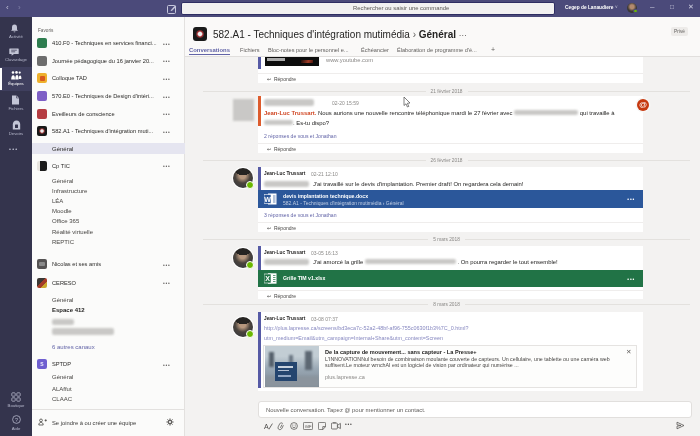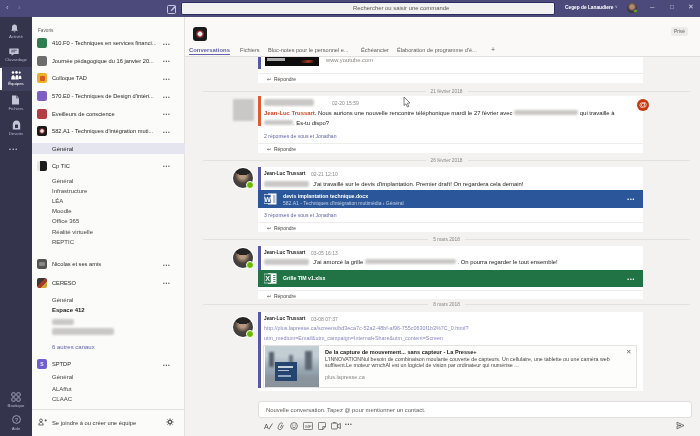--- a/index.html
+++ b/index.html
@@ -186,20 +186,21 @@
         <path d="M5 2 A3 3 0 1 1 4.99 2 Z M5 3.6 A1.4 1.4 0 1 0 5 6.4 A1.4 1.4 0 1 0 5 3.6 Z" fill="#605e5c" fill-rule="evenodd"></path>
         <path d="M5 0.4 V2.2 M5 7.8 V9.6 M0.4 5 H2.2 M7.8 5 H9.6 M1.7 1.7 L3 3 M7 7 L8.3 8.3 M8.3 1.7 L7 3 M3 7 L1.7 8.3" stroke="#605e5c" stroke-width="1.1"></path>
       </svg>
 </div>
 
 <div class="ab" id="main">
 
   <div class="ab" id="chead">
     <div class="ab" style="left:8px;top:10px;width:14px;height:14px;border-radius:3px;background:#1a1a1a"></div>
     <div class="ab" style="left:11px;top:13px;width:8px;height:8px;border-radius:50%;background:radial-gradient(circle,#efeeee 0 30%,#a02d30 52%,#2b2828 80%)"></div>
+    <div class="ab" style="left:28px;top:11.5px;font-size:10px;color:#252423;white-space:nowrap">582.A1 - Techniques d'intégration mutimédia <span style="color:#605e5c">›</span> <b>Général</b> <span style="color:#605e5c;font-size:8px">⋯</span></div>
     <div class="ab" style="left:486px;top:9.7px;width:17px;height:9.5px;background:#edebe9;border-radius:2px;font-size:4.8px;color:#605e5c;text-align:center;line-height:9.5px">Privé</div>
   </div>
   <div class="ab" id="tabs">
     <span class="ab tab" style="left:4px;font-weight:bold;color:#6264a7;font-size:5.9px;top:3.8px">Conversations</span>
     <div class="ab" style="left:4px;top:10.7px;width:41px;height:1.8px;background:#6264a7"></div>
     <span class="ab tab" style="left:55px">Fichiers</span>
     <span class="ab tab" style="left:83px">Bloc-notes pour le personnel e...</span>
     <span class="ab tab" style="left:176px">Échéancier</span>
     <span class="ab tab" style="left:212px">Élaboration de programme d'é...</span>
     <span class="ab tab" style="left:306px;font-size:7px;top:2.8px">+</span>

